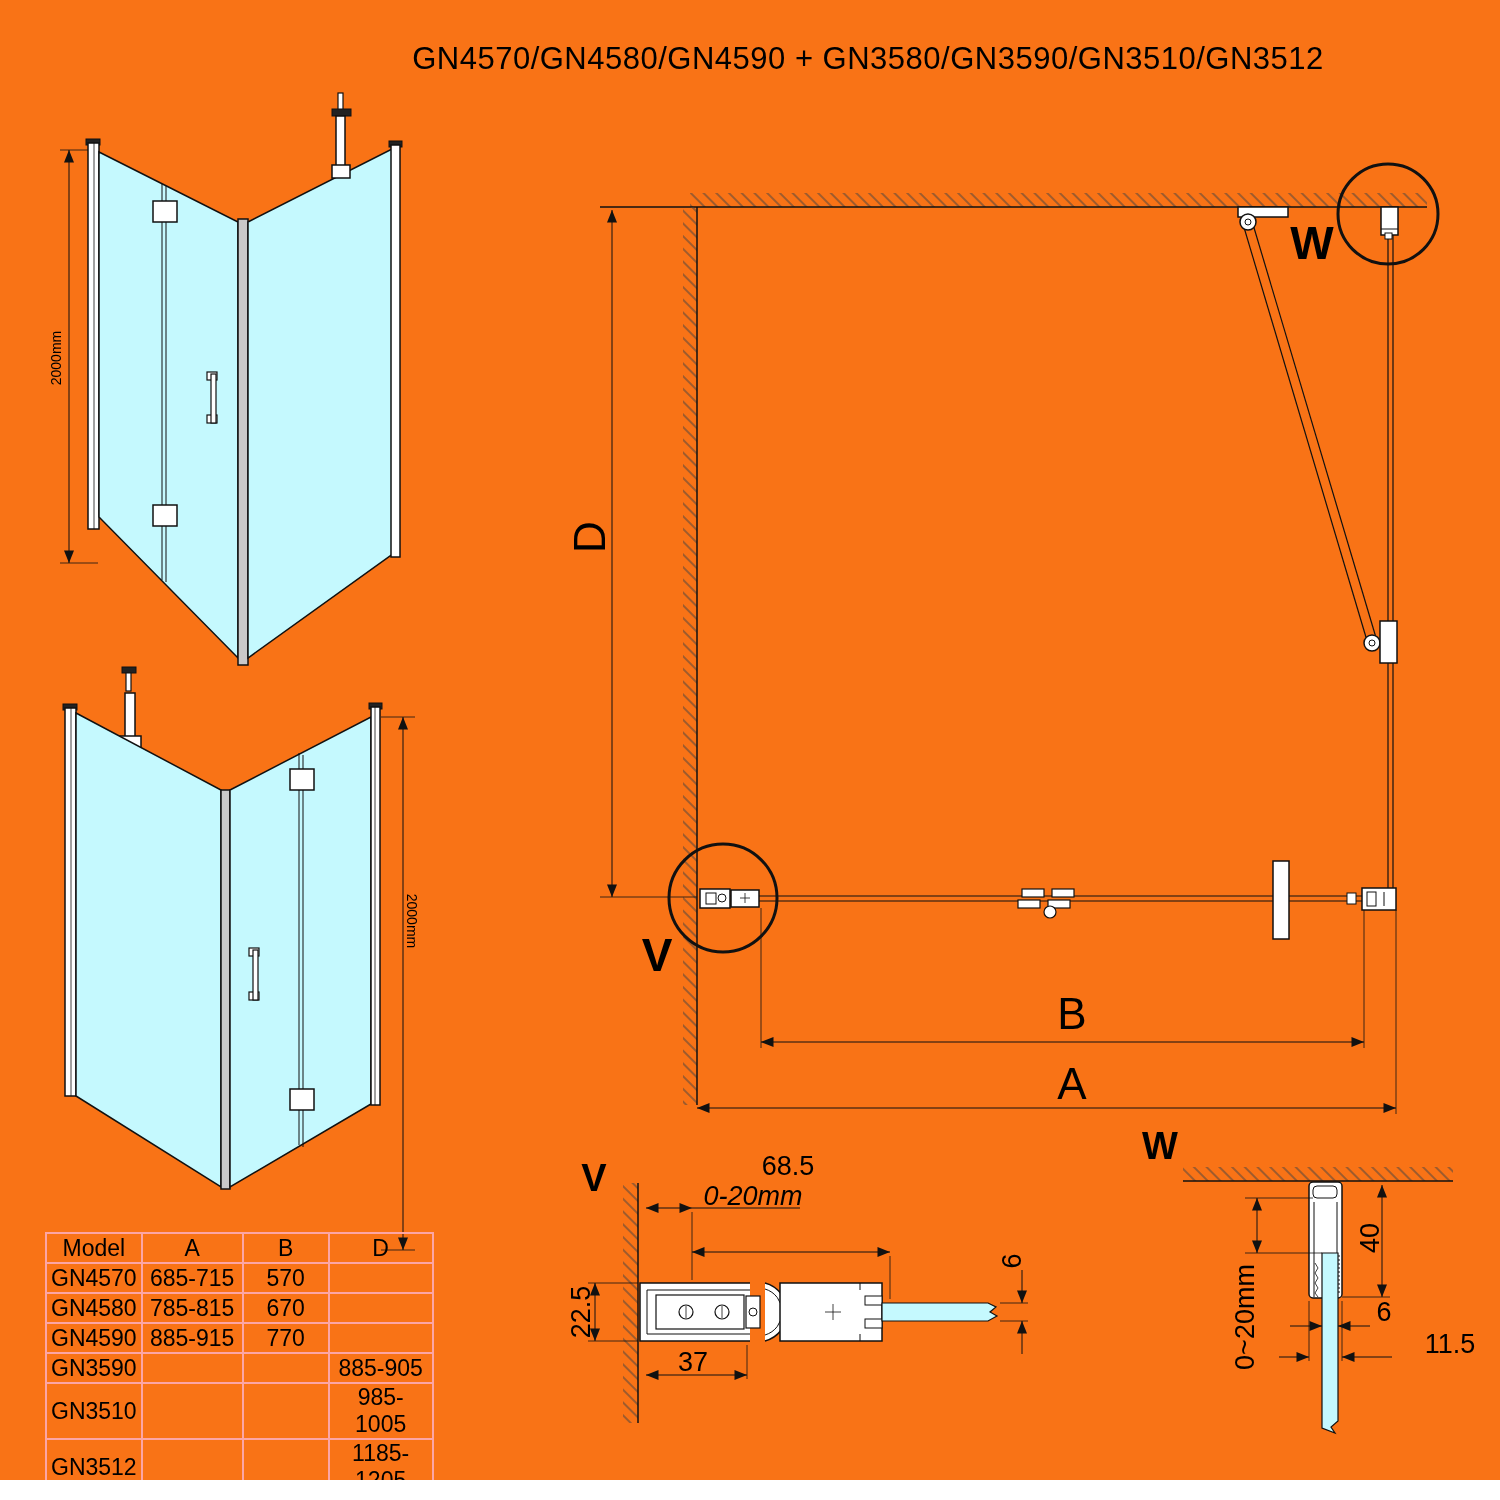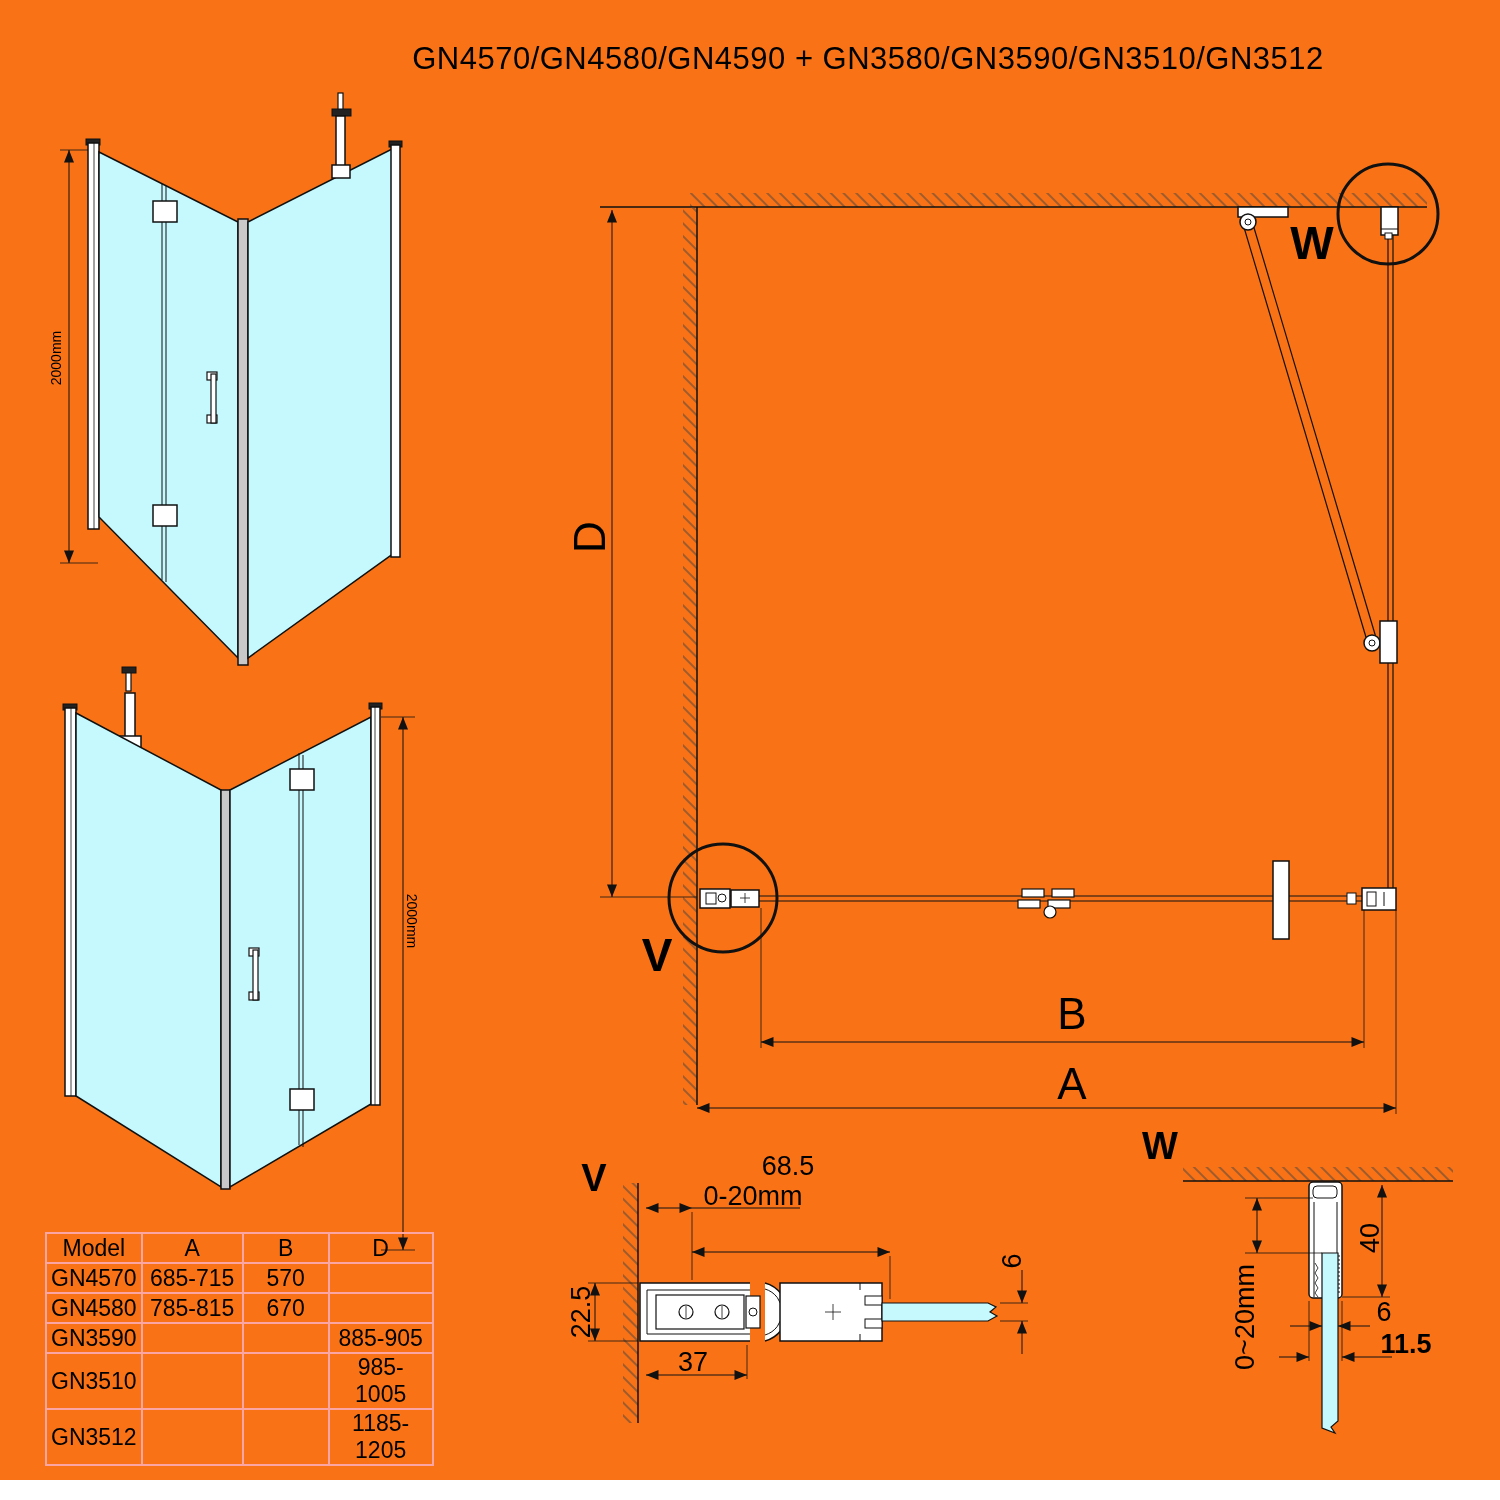--- a/index.html
+++ b/index.html
@@ -239,21 +239,21 @@
       <line x1="35" y1="133" x2="35" y2="191" stroke-width="1" marker-start="url(#ar)" marker-end="url(#ar)"></line>
       <line x1="187" y1="195" x2="187" y2="229" stroke-width="0.8"></line>
       <line x1="86" y1="225" x2="187" y2="225" stroke-width="1" marker-start="url(#ar)" marker-end="url(#ar)"></line>
       <line x1="440" y1="153" x2="468" y2="153" stroke-width="0.8"></line>
       <line x1="440" y1="171" x2="468" y2="171" stroke-width="0.8"></line>
       <line x1="462" y1="120" x2="462" y2="153" stroke-width="1" marker-end="url(#ar)"></line>
       <line x1="462" y1="171" x2="462" y2="204" stroke-width="1" marker-start="url(#ar)"></line>
     </g>
   </svg>
   <div class="lbl s36" style="left:594px;top:1178px;">V</div>
-  <div class="lbl s26" style="left:753px;top:1196px;">0-20mm</div>
+  <div class="lbl s26" style="left:753px;top:1196px;font-style:italic;">0-20mm</div>
   <div class="lbl s26" style="left:788px;top:1166px;">68.5</div>
   <div class="lbl rot-ccw s26" style="left:581px;top:1312px;">22.5</div>
   <div class="lbl s26" style="left:693px;top:1362px;">37</div>
   <div class="lbl rot-ccw s26" style="left:1012px;top:1261px;">6</div>
 
   <svg class="abs" style="left:1125px;top:1125px;" width="345" height="330" viewBox="0 0 345 330">
     <g>
       <rect x="58" y="42" width="270" height="14" fill="url(#ph)"></rect>
       <line x1="58" y1="56" x2="328" y2="56" stroke="#111" stroke-width="1.5"></line>
     </g>
@@ -279,21 +279,21 @@
       <line x1="184" y1="176" x2="184" y2="236" stroke-width="0.8"></line>
       <line x1="217" y1="176" x2="217" y2="236" stroke-width="0.8"></line>
       <line x1="154" y1="232" x2="184" y2="232" stroke-width="1" marker-end="url(#ar)"></line>
       <line x1="217" y1="232" x2="267" y2="232" stroke-width="1" marker-start="url(#ar)"></line>
     </g>
   </svg>
   <div class="lbl s36" style="left:1160px;top:1146px;">W</div>
   <div class="lbl rot-ccw s26" style="left:1370px;top:1238px;">40</div>
   <div class="lbl rot-ccw s26" style="left:1245px;top:1317px;">0~20mm</div>
   <div class="lbl s26" style="left:1384px;top:1312px;">6</div>
-  <div class="lbl s26" style="left:1406px;top:1344px;font-weight:bold;">11.5</div>
+  <div class="lbl s26" style="left:1450px;top:1344px;">11.5</div>
 
   <table class="spec">
     <colgroup>
         <col class="cm">
         <col class="ca">
         <col class="cb">
         <col class="cd">
       </colgroup>
     <tbody>
         <tr>
@@ -308,20 +308,26 @@
       <td>570</td>
       <td></td>
     </tr>
     <tr>
       <td>GN4580</td>
       <td>785-815</td>
       <td>670</td>
       <td></td>
     </tr>
     <tr>
+      <td>GN4590</td>
+      <td>885-915</td>
+      <td>770</td>
+      <td></td>
+    </tr>
+    <tr>
       <td>GN3590</td>
       <td></td>
       <td></td>
       <td>885-905</td>
     </tr>
     <tr>
       <td>GN3510</td>
       <td></td>
       <td></td>
       <td>985-1005</td>

